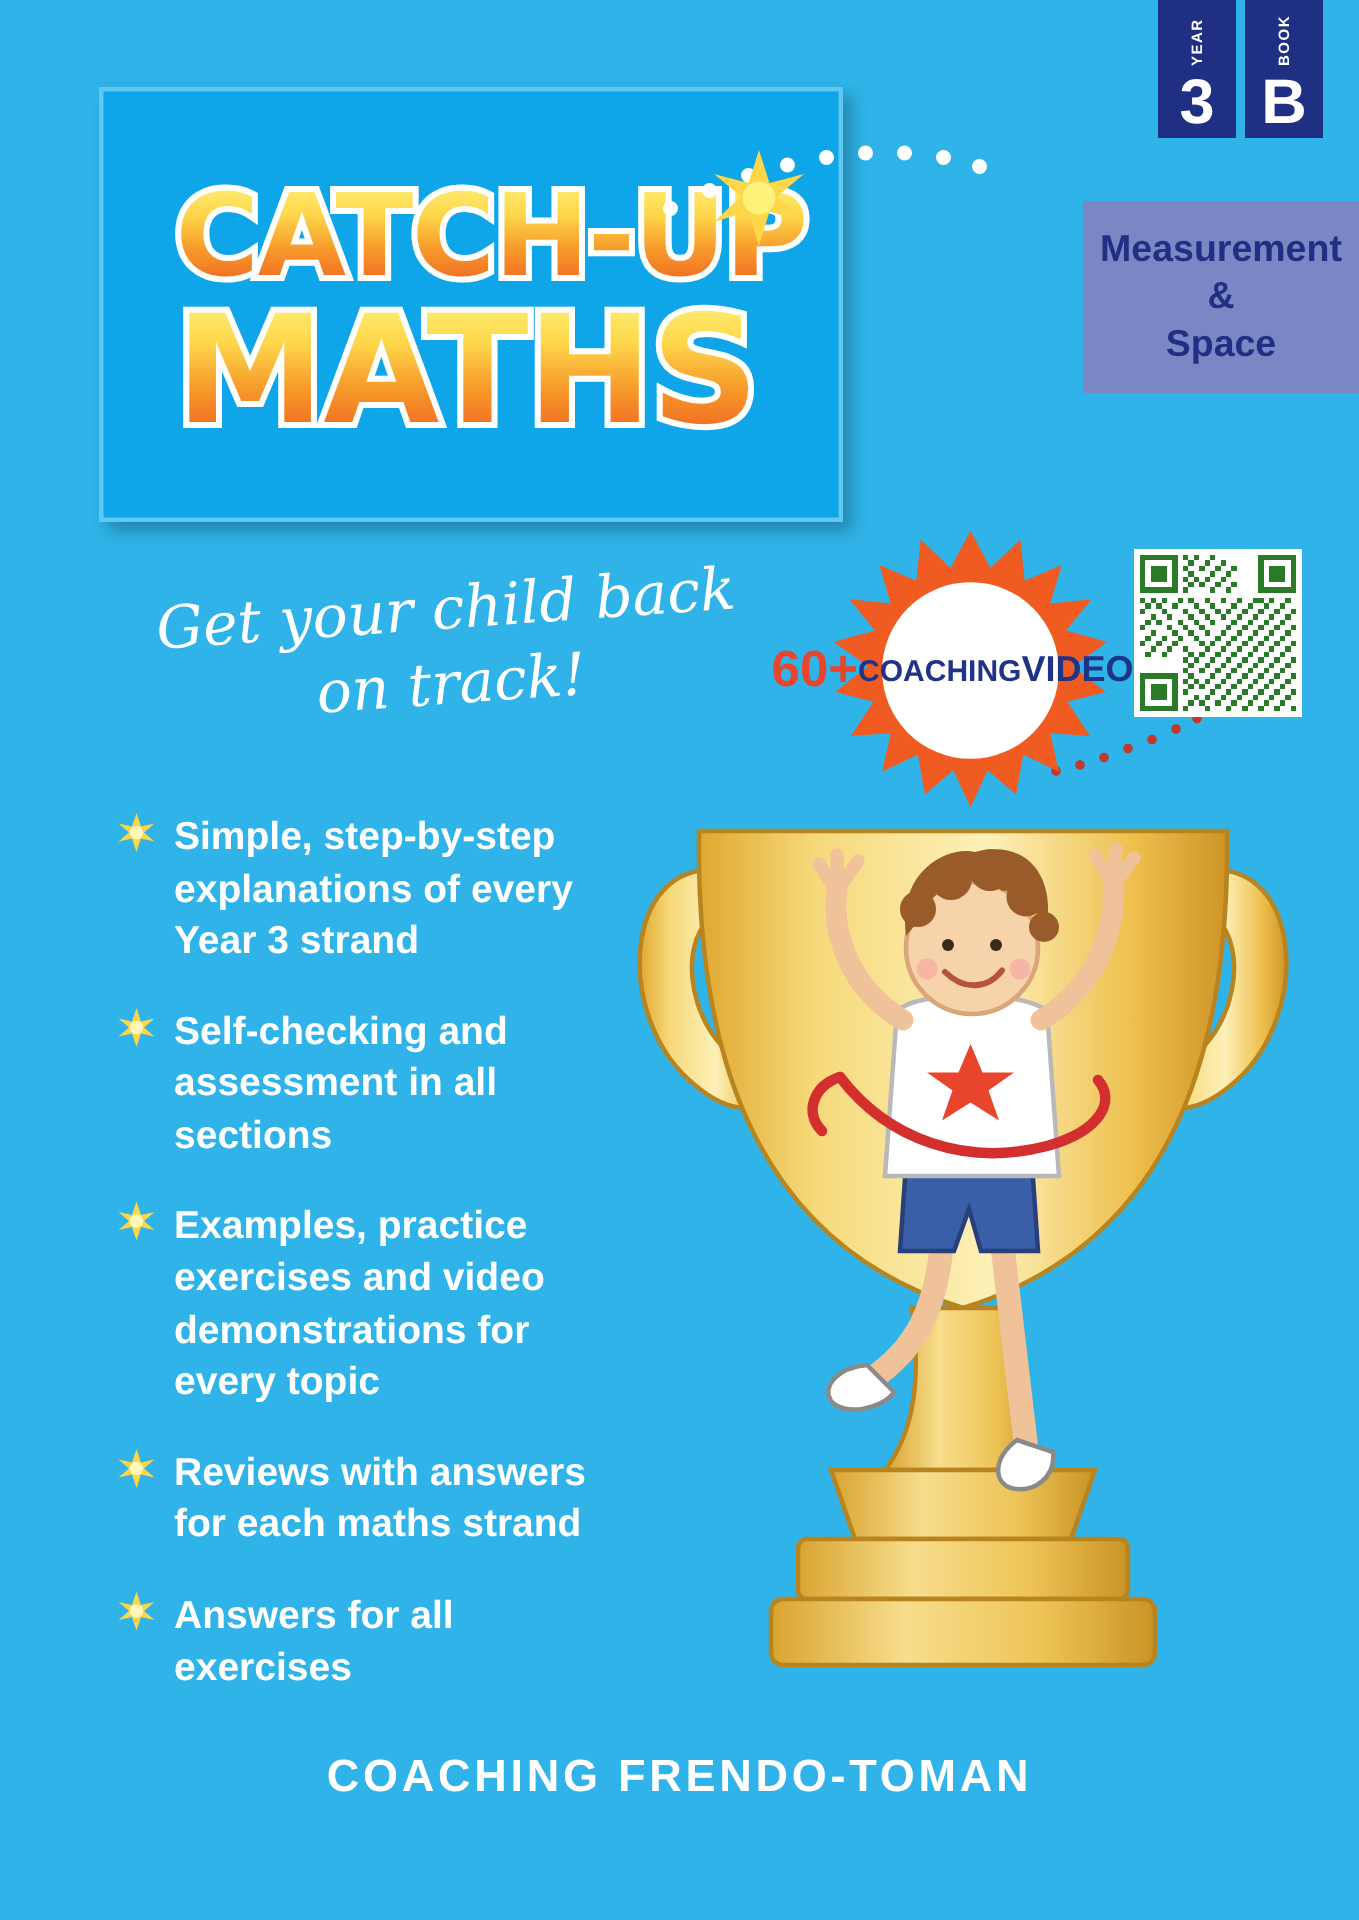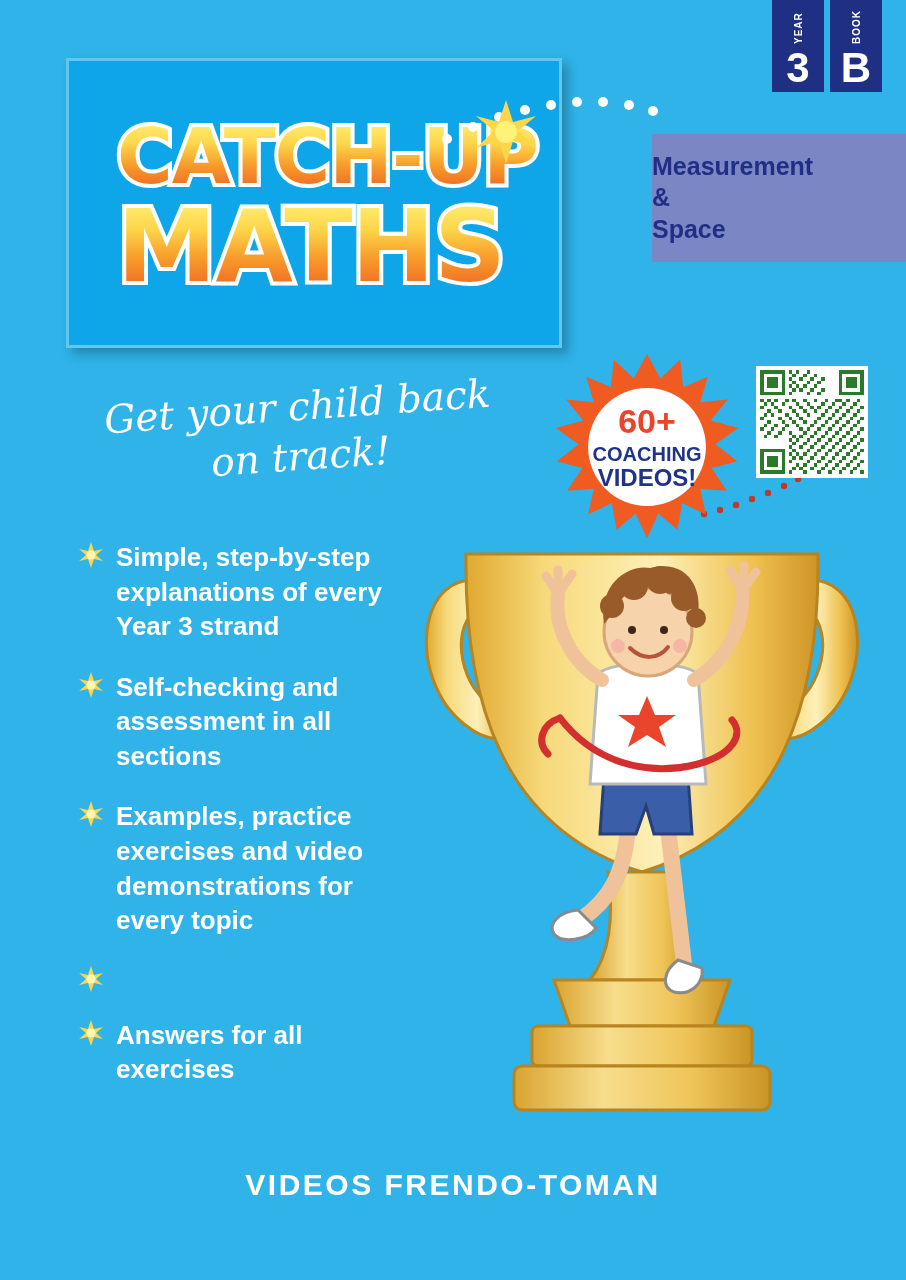--- a/index.html
+++ b/index.html
@@ -118,26 +118,27 @@
     position: absolute;
     right: 18px;
     top: 36px;
     z-index: 9;
   }
   
   .subject {
     position: absolute;
     right: 0;
     top: 134px;
-    width: 254px;
+    width: 184px;
     height: 128px;
     background: #7b86c4;
     color: #1f2f84;
     display: flex;
     flex-direction: column;
+    align-items: center;
     justify-content: center;
     font-weight: bold;
     font-size: 25px;
     line-height: 1.25;
     z-index: 5;
   }
   
   .tagline {
     position: absolute;
     left: 104px;
@@ -158,21 +159,21 @@
     left: 552px;
     top: 352px;
     width: 190px;
     height: 190px;
     z-index: 7;
   }
   .burst-text {
     position: absolute;
     inset: 0;
     display: flex;
-    flex-direction: column;
+    flex-direction: row;
     align-items: center;
     justify-content: center;
     color: #1f3388;
     font-weight: bold;
     text-align: center;
     line-height: 1.1;
   }
   .burst-text .n { font-size: 34px; color: #e8452c; }
   .burst-text .t1 { font-size: 20px; margin-top: 2px; }
   .burst-text .t2 { font-size: 24px; }
@@ -641,27 +642,28 @@
       </svg>
       <div class="txt">Examples, practice exercises and video demonstrations for every topic</div>
     </div>
     <div class="bullet">
       <svg class="star" width="26" height="26" viewBox="0 0 26 26">
         <g transform="translate(13,13)">
           <polygon fill="#fdd64a" points="0,-13 3,-4 12,-6 5,0 12,6 3,4 0,13 -3,4 -12,6 -5,0 -12,-6 -3,-4"></polygon>
           <circle r="4.5" fill="#fff6b8"></circle>
         </g>
       </svg>
+      <div class="txt">Reviews with answers for each maths strand</div>
     </div>
     <div class="bullet">
       <svg class="star" width="26" height="26" viewBox="0 0 26 26">
         <g transform="translate(13,13)">
           <polygon fill="#fdd64a" points="0,-13 3,-4 12,-6 5,0 12,6 3,4 0,13 -3,4 -12,6 -5,0 -12,-6 -3,-4"></polygon>
           <circle r="4.5" fill="#fff6b8"></circle>
         </g>
       </svg>
       <div class="txt">Answers for all exercises</div>
     </div>
   </div>
 
-  <div class="author">VIDEOS FRENDO-TOMAN</div>
+  <div class="author">COACHING FRENDO-TOMAN</div>
 
 </div>
 
 </body></html>

